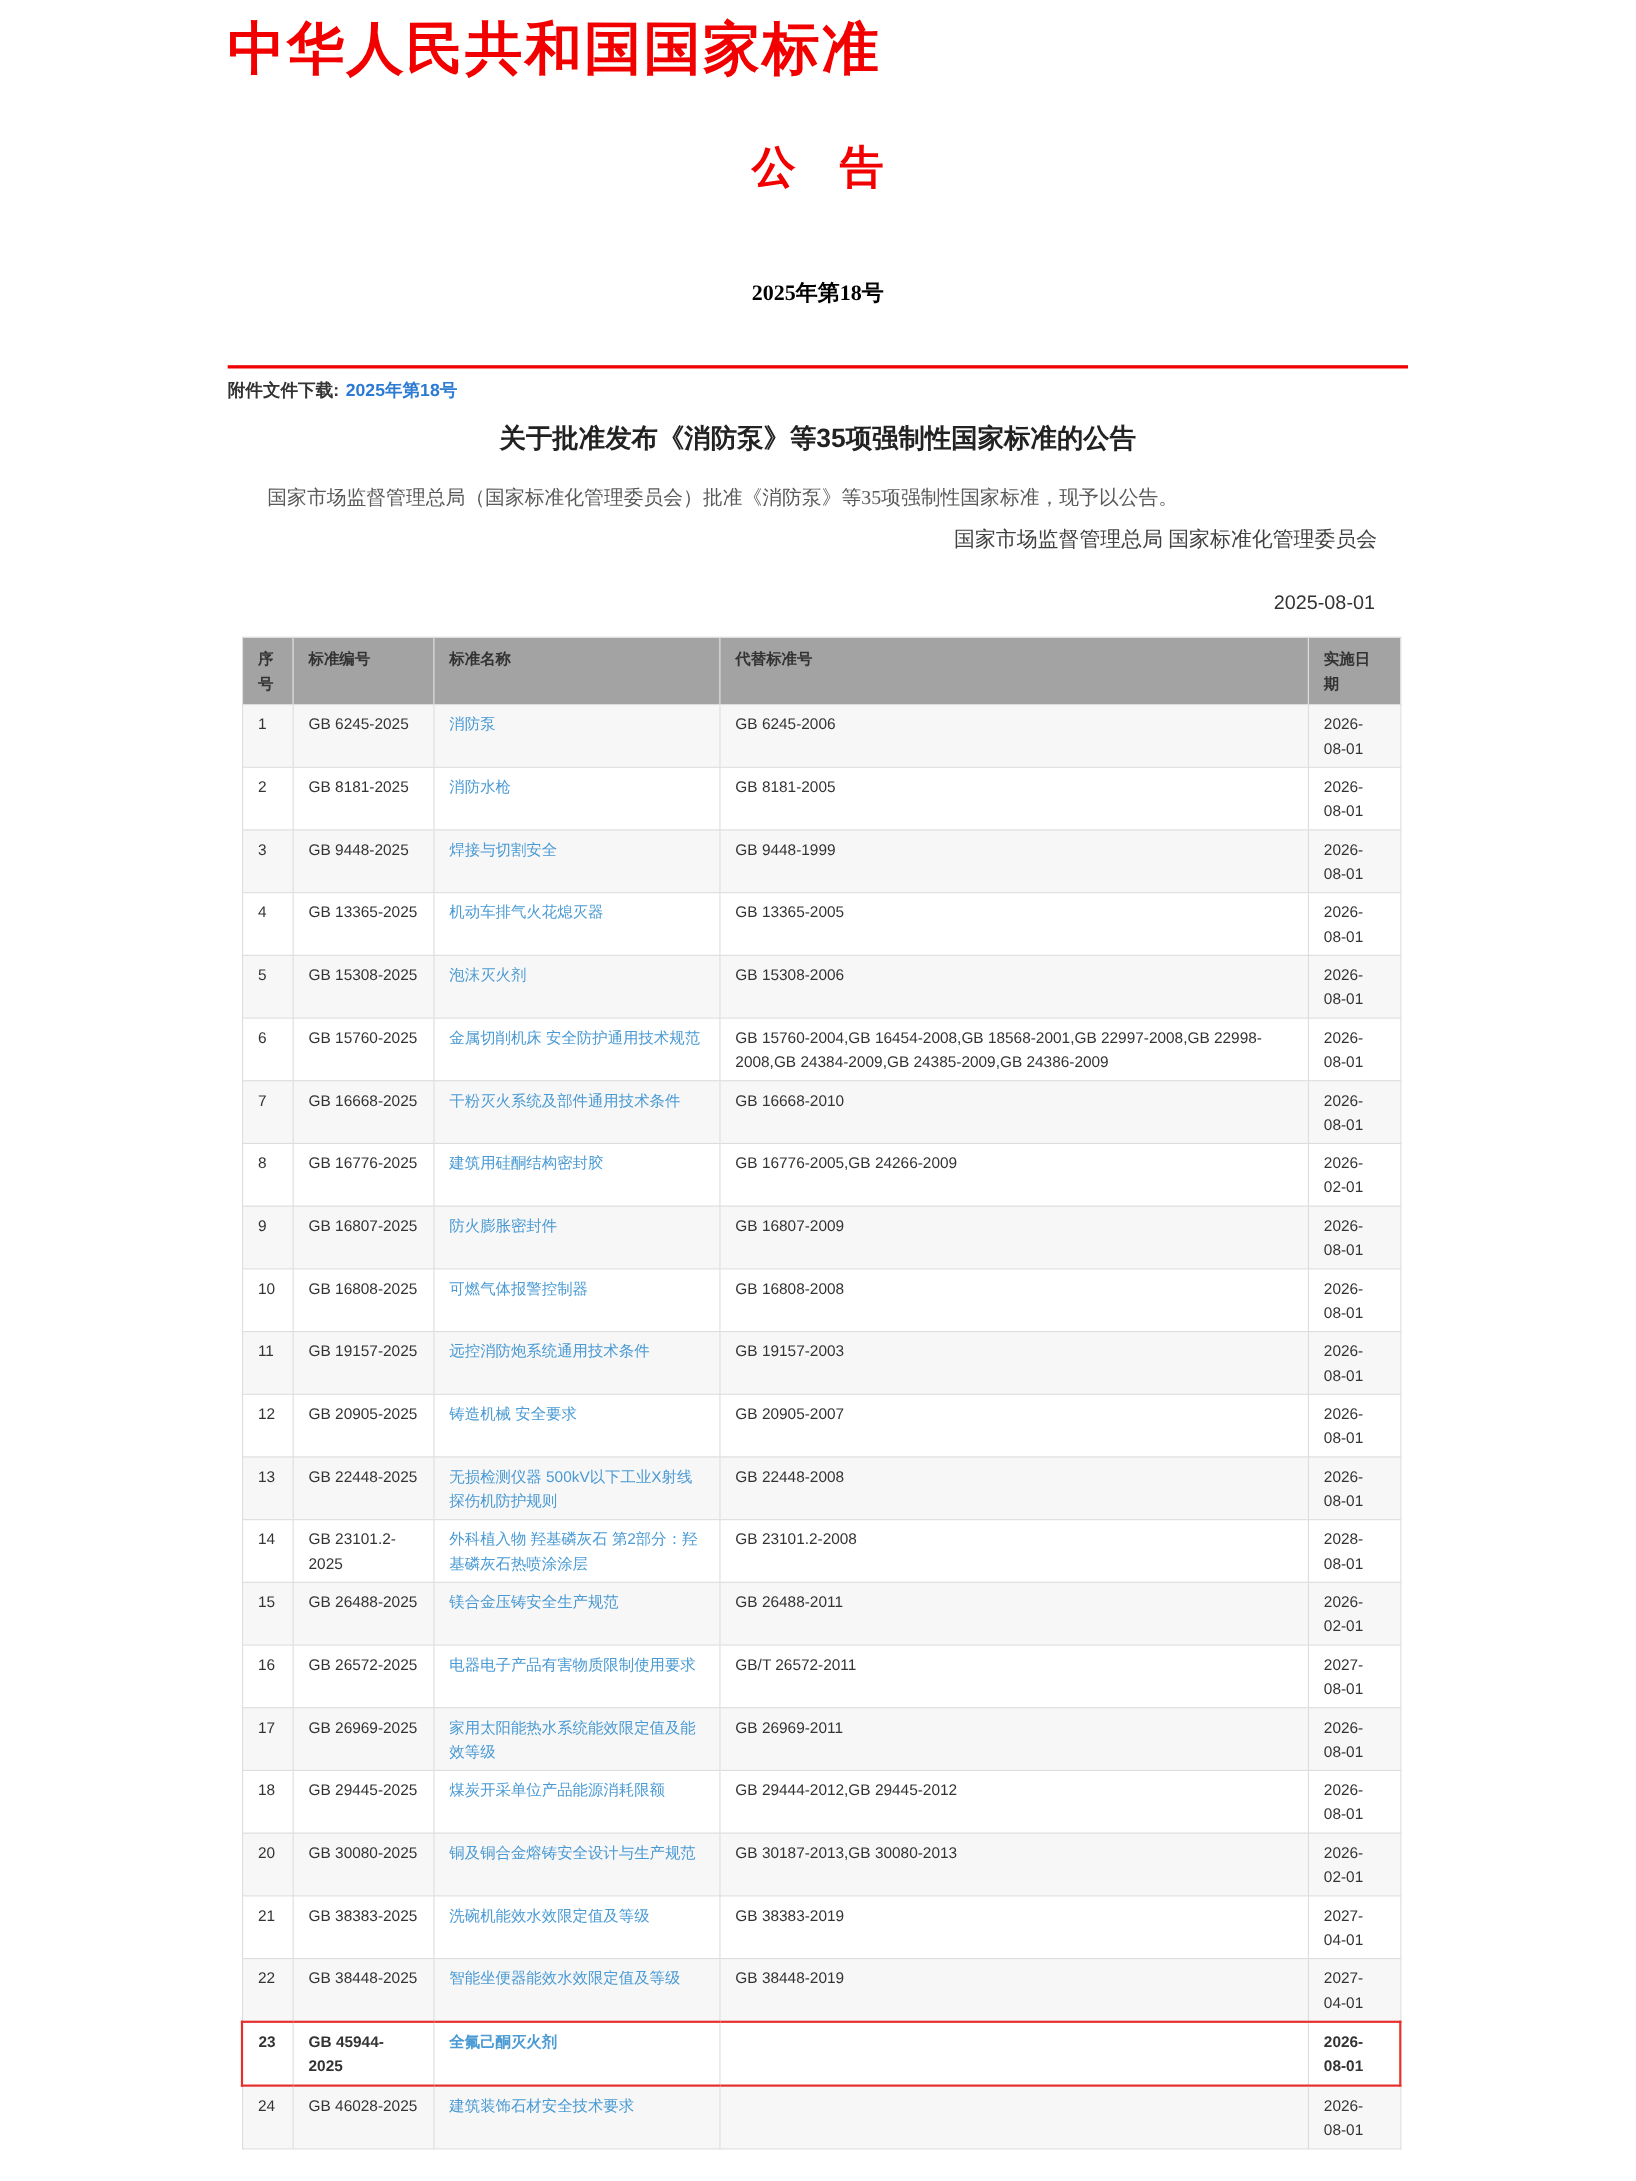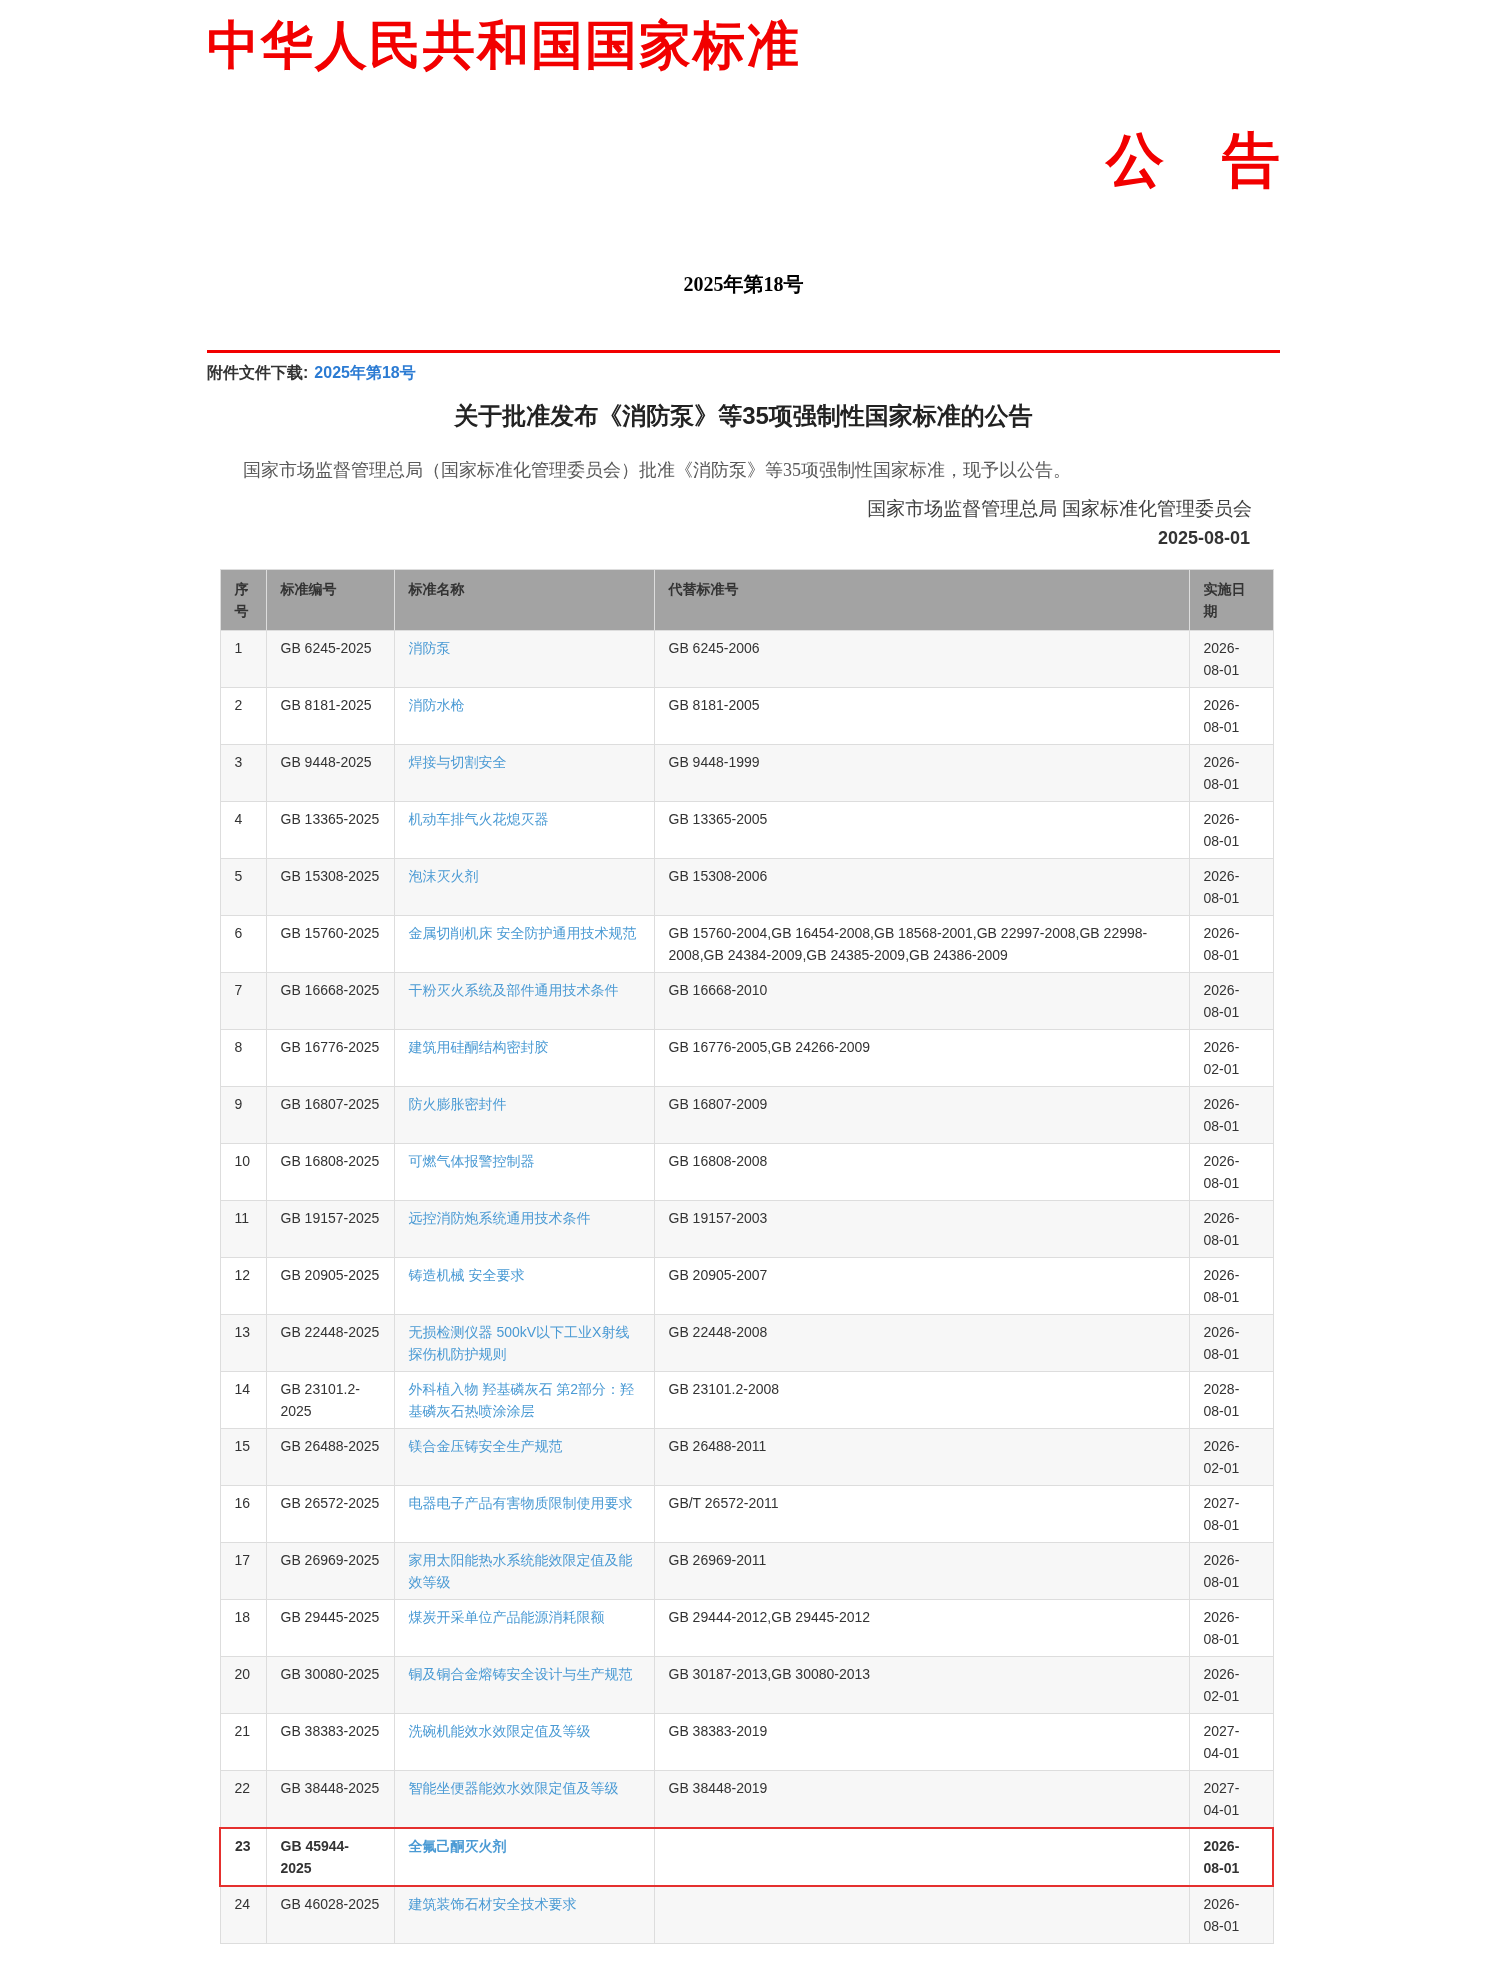--- a/index.html
+++ b/index.html
@@ -15,23 +15,23 @@
   html,body{margin:0;padding:0;background:#ffffff;}
   body{width:1487px;font-family:"Liberation Sans","DejaVu Sans",sans-serif;color:var(--text-dark);}
   .page{width:1073px;margin:0 auto;padding-top:18px;min-height:1960px;}
 
   .main-title{
     font-family:Liberation Sans, sans-serif;
     font-size:52px;font-weight:bold;color:var(--accent-red);
     text-align:left;margin:0;letter-spacing:2px;line-height:1.05;
   }
   .sub-title{
-    font-family:Liberation Serif, serif;
-    font-size:58px;font-weight:bold;color:var(--accent-red);
-    text-align:right;margin:58px 0 0 0;line-height:1.05;
+    font-family:Liberation Sans, sans-serif;
+    font-size:40px;font-weight:bold;color:var(--accent-red);
+    text-align:center;margin:58px 0 0 0;line-height:1.05;
   }
   .issue-no{
     font-family:"Liberation Serif","DejaVu Serif",serif;
     font-size:20px;font-weight:bold;color:#000;
     text-align:center;margin-top:80px;
   }
   .red-rule{border:none;height:3px;background:var(--accent-red);margin:52px 0 0 0;}
   .attach-row{margin-top:10px;font-size:16px;color:#333;font-weight:bold;}
   .attach-row a{color:var(--link-blue);text-decoration:none;margin-left:6px;}
   .notice-title{
@@ -39,21 +39,21 @@
   }
   .notice-body{
     font-family:"Liberation Serif","DejaVu Serif",serif;
     font-size:18px;color:#595959;margin:26px 0 0 0;text-indent:2em;line-height:1.4;
   }
   .signature{
     font-family:"Liberation Serif","DejaVu Serif",serif;
     font-size:19px;color:#404040;text-align:right;padding-right:28px;margin-top:12px;
   }
   .pub-date{
-    font-size:18px;color:#333;text-align:right;padding-right:30px;margin-top:6px;font-weight:bold;
+    font-size:18px;color:#333;text-align:right;padding-right:30px;margin-top:35px;
   }
 
   table.std{
     border-collapse:collapse;table-layout:fixed;
     width:1053px;margin:20px 0 0 12px;
     font-size:14px;color:var(--text-dark);
   }
   table.std th,table.std td{
     border:1px solid var(--border-gray);
     padding:6px 14px;text-align:left;vertical-align:top;

